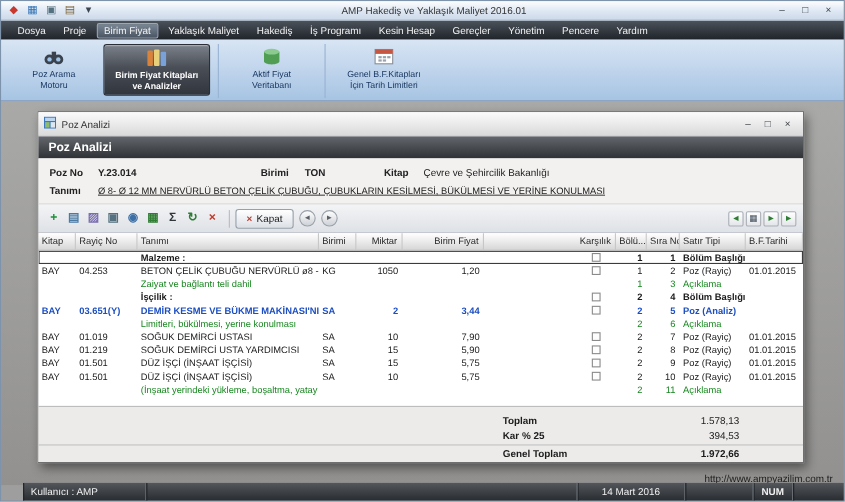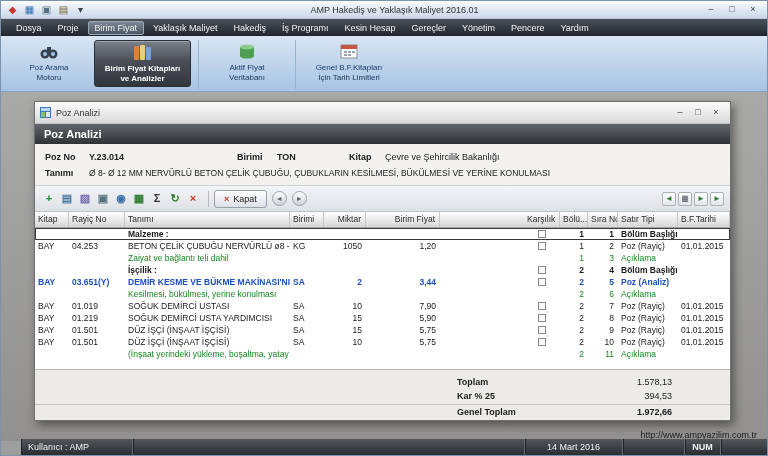--- a/index.html
+++ b/index.html
@@ -39,21 +39,21 @@
   .dlg-titlebar { height:22px; background:linear-gradient(#fbfbfb,#dadada); border-bottom:1px solid #c3c3c3; display:flex; align-items:center; padding:0 5px; }
   .dlg-title { font-size:9px; color:#333; margin-left:5px; flex:1; }
   .dlg-header { height:20px; background:linear-gradient(#63676d,#2e3136); color:#fff; font-weight:bold; font-size:11px; display:flex; align-items:center; padding-left:9px; }
 
   .dlg-info { height:42px; background:#f2f1f0; border-bottom:1px solid #d2d2d2; padding:5px 10px 0; font-size:9px; color:#222; }
   .info-row { display:flex; align-items:center; height:16px; }
   .lbl { font-weight:bold; }
   .l-pozno { width:44px; } .v-pozno { width:148px; font-weight:bold; }
   .l-birimi { width:40px; } .v-birimi { width:72px; font-weight:bold; }
   .l-kitap { width:36px; } .v-kitap { flex:1; }
-  .l-tanimi { width:44px; } .v-tanimi { flex:1; font-size:8.5px; white-space:nowrap; overflow:hidden; }
+  .l-tanimi { width:44px; } .v-tanimi { flex:1; font-size:8.5px; white-space:nowrap; overflow:hidden;text-decoration:underline; }
 
   .dlg-toolbar { height:26px; background:linear-gradient(#f3f4f6,#dee1e6); border-bottom:1px solid #bfc3c9; display:flex; align-items:center; padding:0 6px; }
   .ticon { width:16px; height:16px; font-size:11px; font-weight:bold; line-height:15px; text-align:center; margin-right:2px; border-radius:2px; }
   .tsep { width:1px; height:16px; background:#b7bbc1; margin:0 5px; }
   .kapat { display:flex; align-items:center; gap:4px; height:18px; padding:0 9px; background:linear-gradient(#ffffff,#dce0e6); border:1px solid #97a1ac; border-radius:3px; font-size:9px; color:#222; }
   .kapat-x { color:#c0392b; font-weight:bold; }
   .navbtn { width:15px; height:15px; border-radius:50%; background:linear-gradient(#fefefe,#cdd1d6); border:1px solid #99a0a8; font-size:7px; line-height:13px; text-align:center; color:#5a6067; margin-left:5px; }
   .record-group { margin-left:auto; display:flex; gap:2px; }
   .ricon-sm { width:14px; height:14px; border:1px solid #aab0b7; background:linear-gradient(#fff,#e3e6ea); border-radius:2px; font-size:8px; line-height:12px; text-align:center; }
 
@@ -334,21 +334,21 @@
               <span class="cb"></span>
             </div>
             <div class="cell w-bolum num">2</div>
             <div class="cell w-sira num">5</div>
             <div class="cell w-satir">Poz (Analiz)</div>
             <div class="cell w-tarih"></div>
           </div>
           <div class="trow aciklama">
             <div class="cell w-kitap"></div>
             <div class="cell w-rayic"></div>
-            <div class="cell w-tanim">Kesilmesi, bükülmesi, yerine konulması</div>
+            <div class="cell w-tanim">Limitleri, bükülmesi, yerine konulması</div>
             <div class="cell w-birimi"></div>
             <div class="cell w-miktar num"></div>
             <div class="cell w-bfiyat num"></div>
             <div class="cell w-rtutar num"></div>
             <div class="cell w-karsilik chkcol"></div>
             <div class="cell w-bolum num">2</div>
             <div class="cell w-sira num">6</div>
             <div class="cell w-satir">Açıklama</div>
             <div class="cell w-tarih"></div>
           </div>

